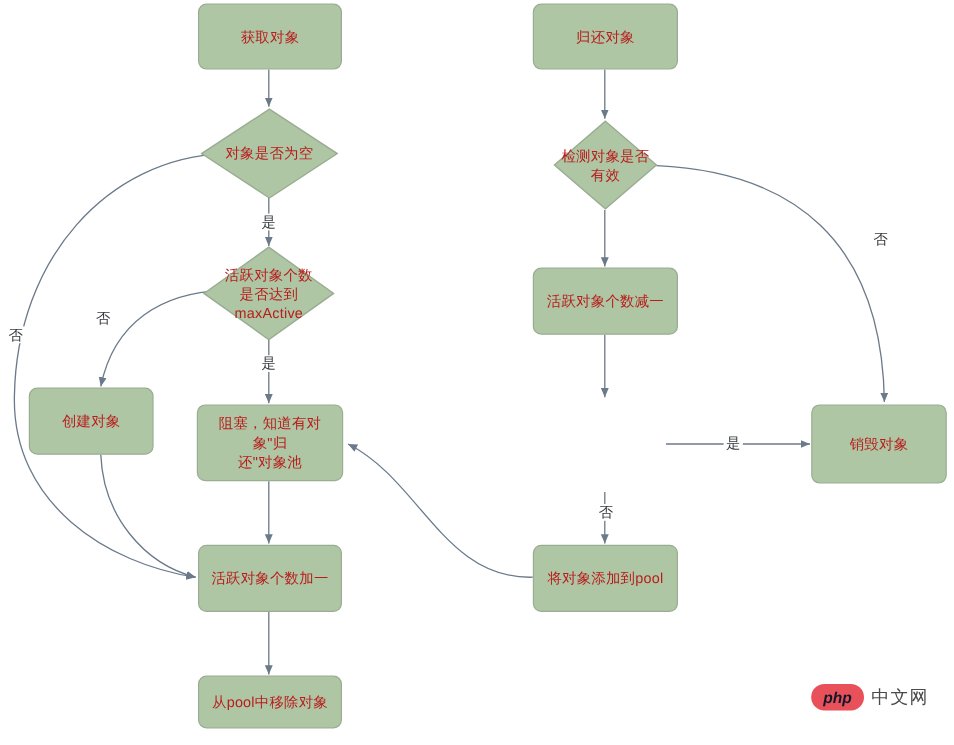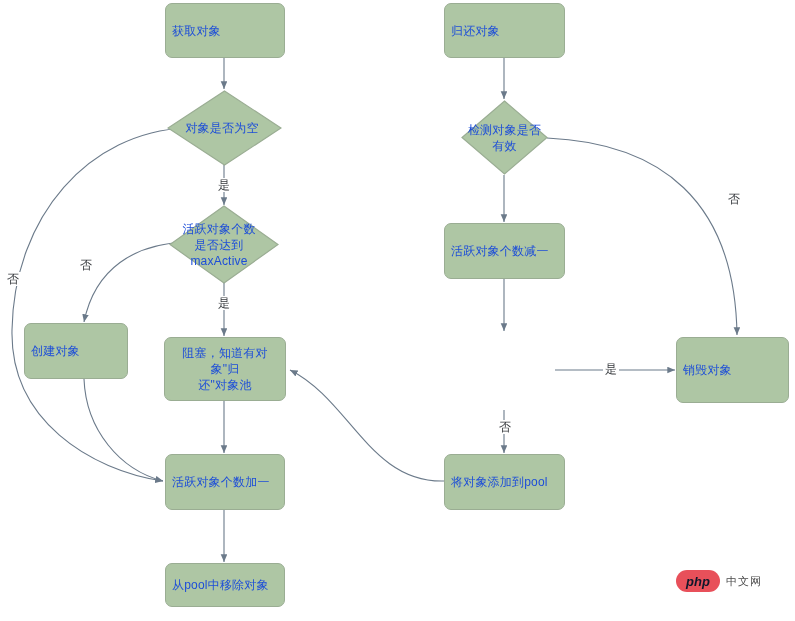--- a/index.html
+++ b/index.html
@@ -22,22 +22,23 @@
     left: 0;
     top: 0;
     width: 795px;
     height: 621px;
   }
   .node {
     position: absolute;
     box-sizing: border-box;
     display: flex;
     align-items: center;
+    justify-content: center;
     text-align: center;
-    color: #1d4ed8;
+    color: #b91c1c;
     font-size: 12px;
     line-height: 16px;
     letter-spacing: 0.2px;
   }
   .node.box {
     background: #aec6a4;
     border: 1px solid #9aad93;
     border-radius: 7px;
   }
   .node.box .lbl {
@@ -82,21 +83,21 @@
     color: #0f172a;
     font-size: 13px;
     font-weight: bold;
     font-style: italic;
     display: flex;
     align-items: center;
     justify-content: center;
     letter-spacing: 0px;
   }
   #watermark .wm-text {
-    font-size: 11px;
+    font-size: 15px;
     color: #4a4a4a;
     letter-spacing: 1px;
   }
 </style>
 </head>
 <body>
 
 <div id="canvas">
 
   <svg id="edge-layer" viewBox="0 0 795 621" xmlns="http://www.w3.org/2000/svg">

